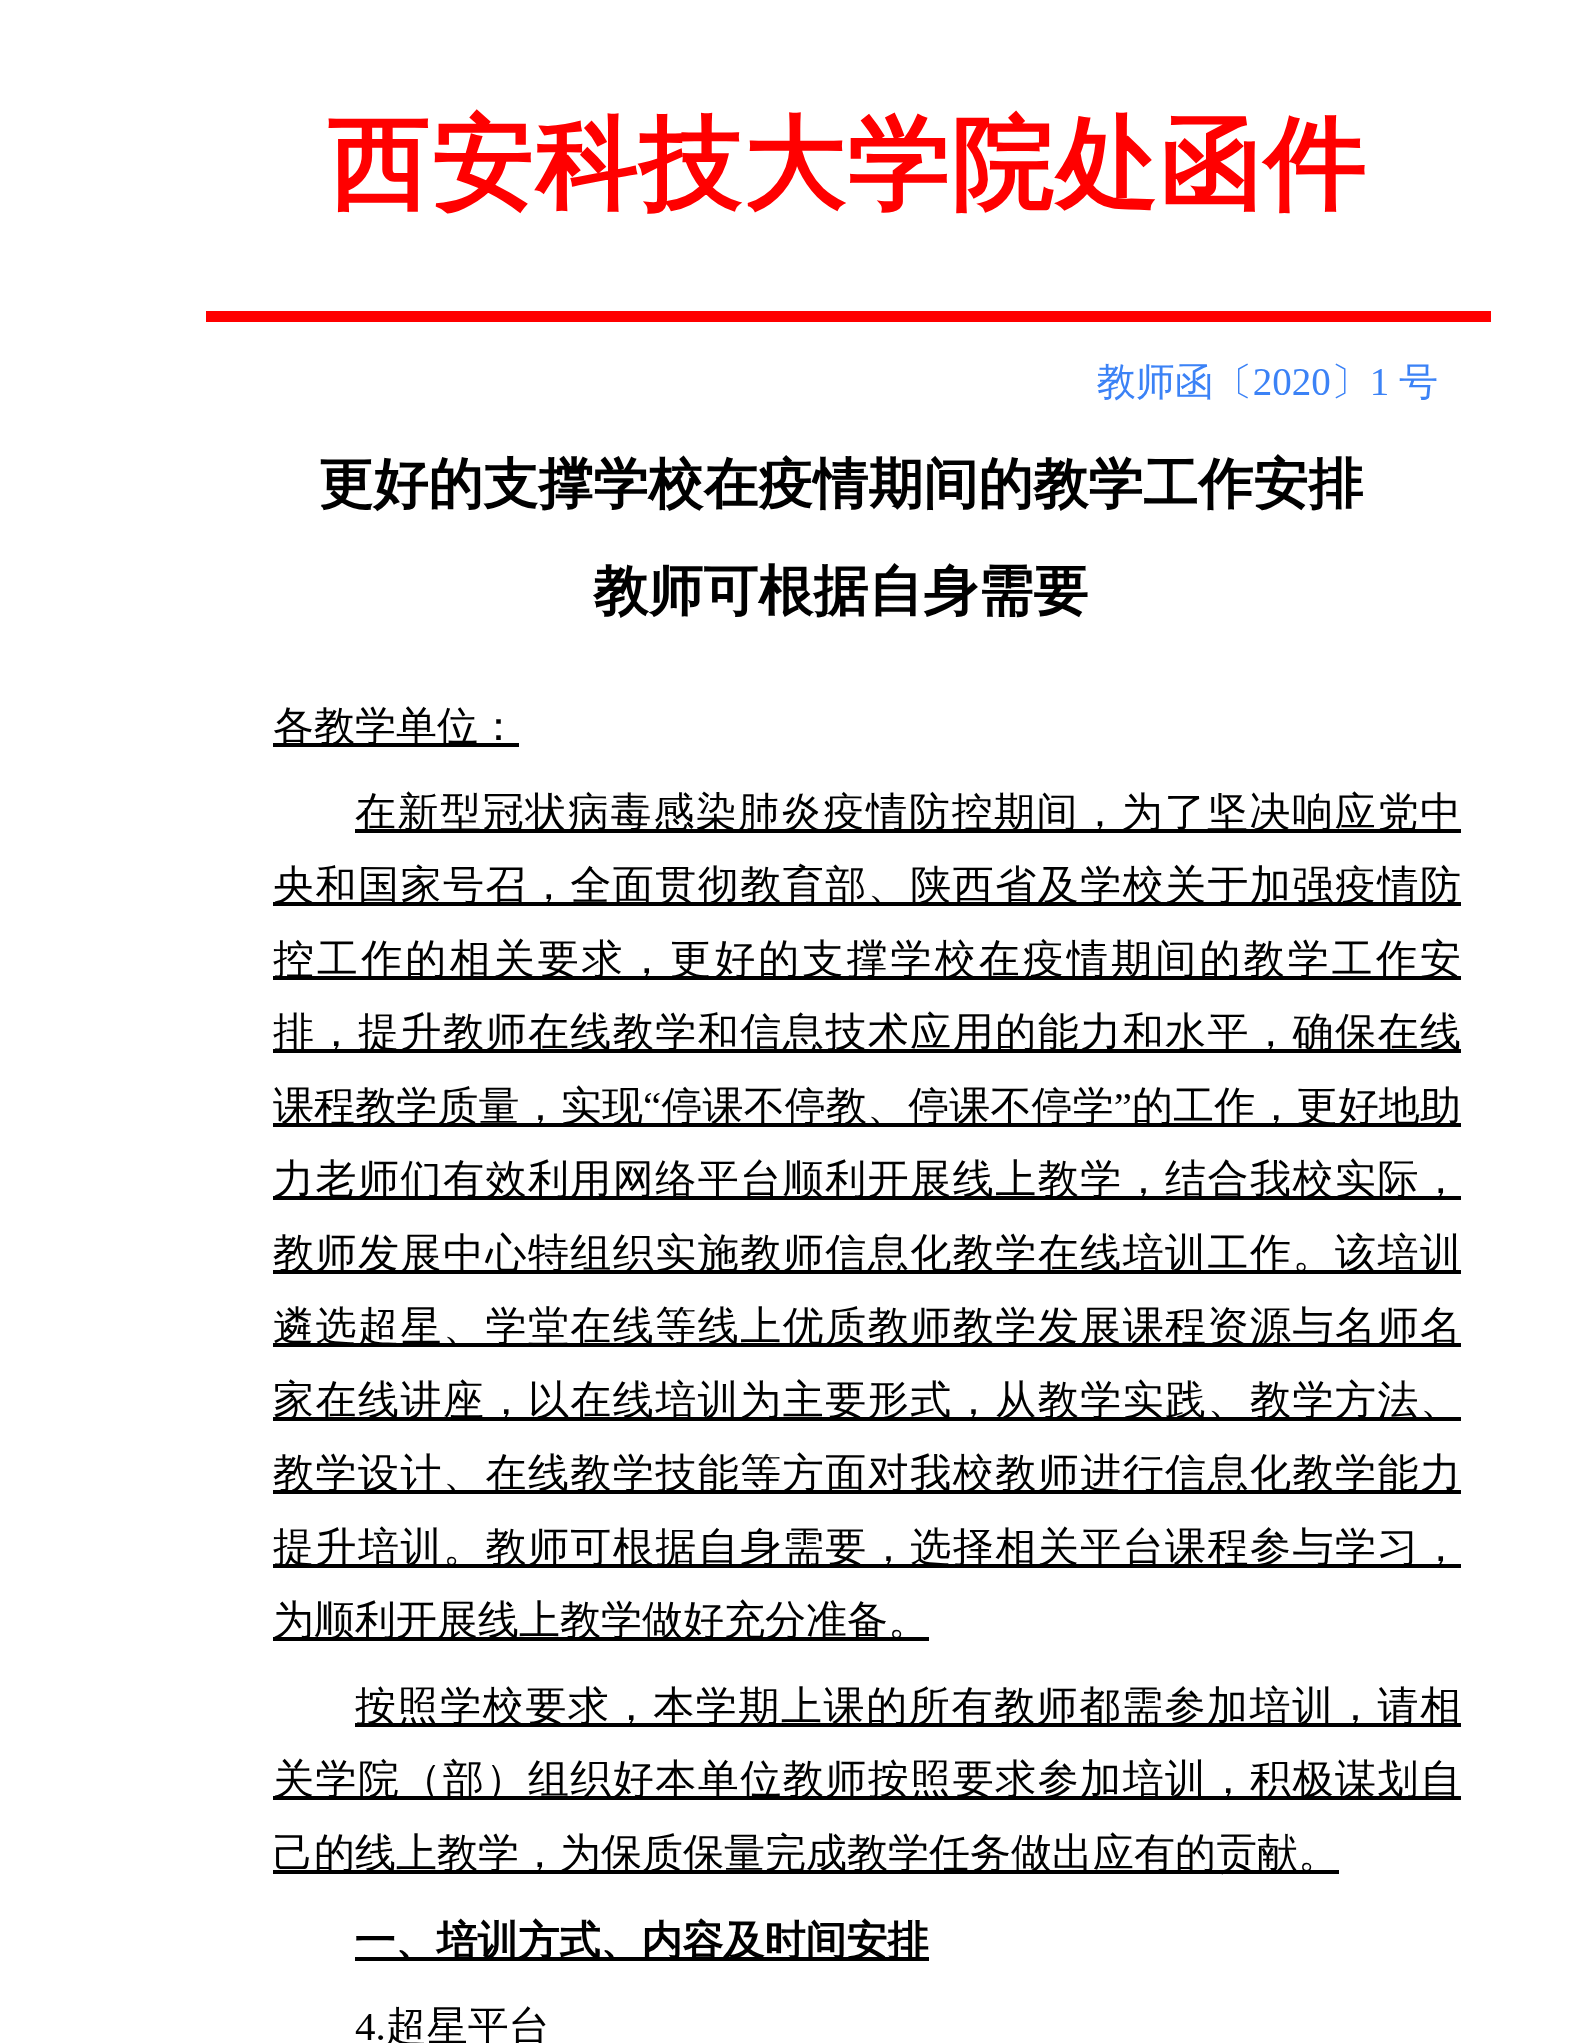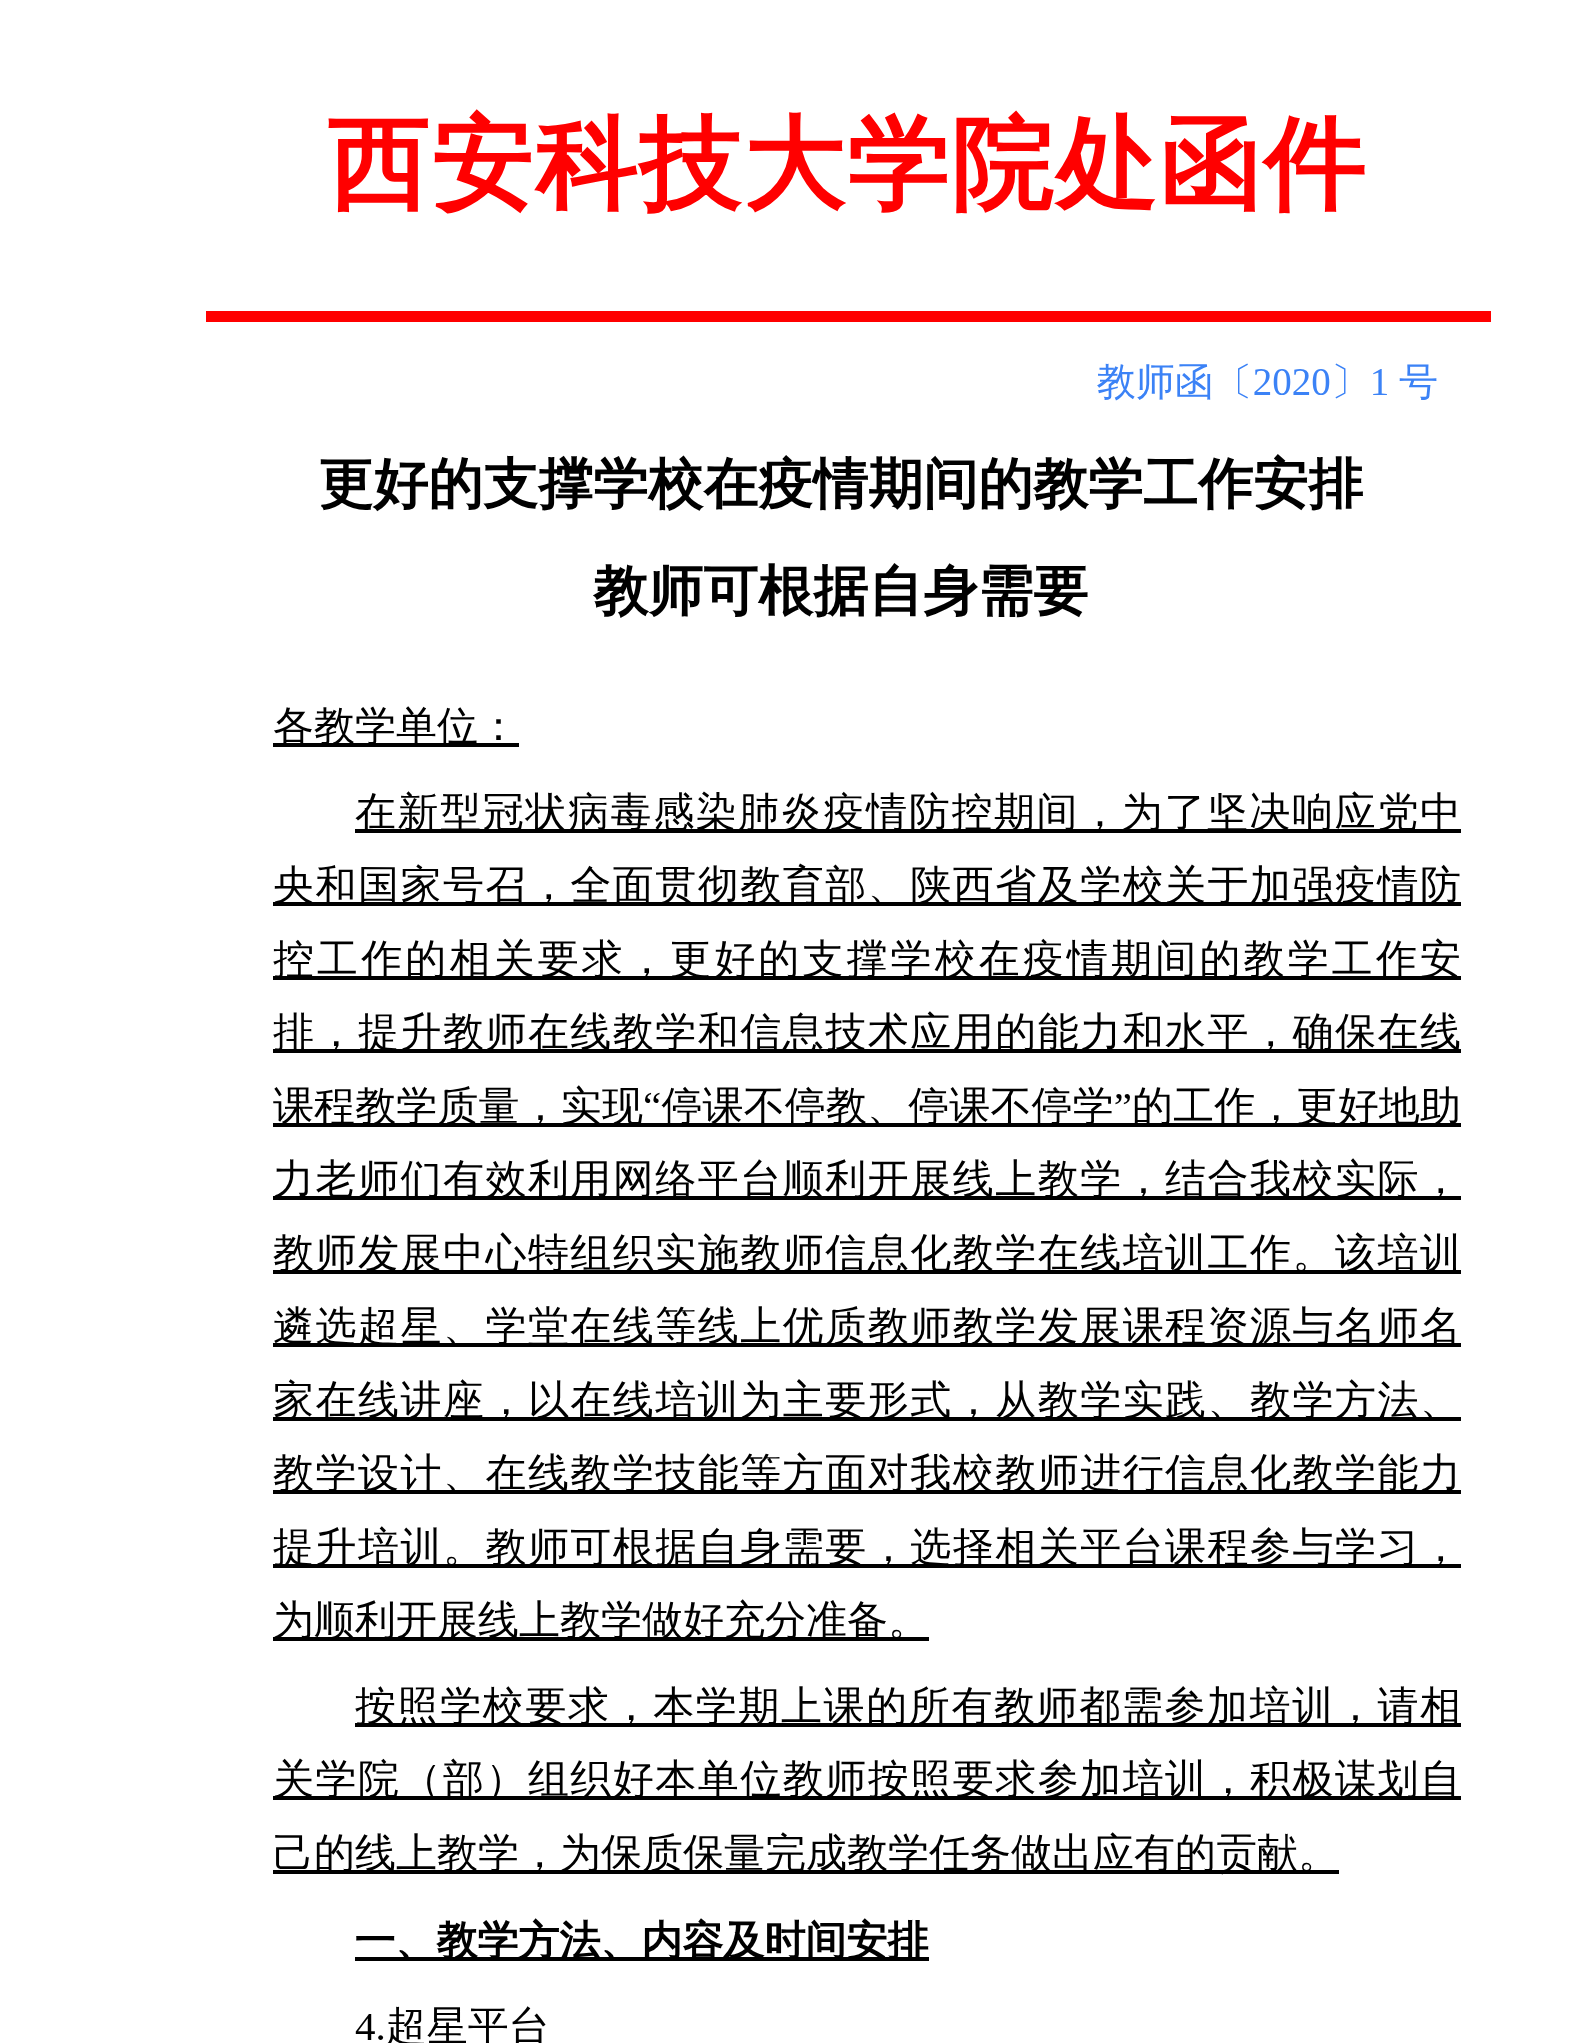--- a/index.html
+++ b/index.html
@@ -107,19 +107,19 @@
 
   <div class="title">
     <div>更好的支撑学校在疫情期间的教学工作安排</div>
     <div>教师可根据自身需要</div>
   </div>
 
   <div class="body-text">
     <p class="salutation">各教学单位：</p>
     <p class="para">在新型冠状病毒感染肺炎疫情防控期间，为了坚决响应党中央和国家号召，全面贯彻教育部、陕西省及学校关于加强疫情防控工作的相关要求，更好的支撑学校在疫情期间的教学工作安排，提升教师在线教学和信息技术应用的能力和水平，确保在线课程教学质量，实现“停课不停教、停课不停学”的工作，更好地助力老师们有效利用网络平台顺利开展线上教学，结合我校实际，教师发展中心特组织实施教师信息化教学在线培训工作。该培训遴选超星、学堂在线等线上优质教师教学发展课程资源与名师名家在线讲座，以在线培训为主要形式，从教学实践、教学方法、教学设计、在线教学技能等方面对我校教师进行信息化教学能力提升培训。教师可根据自身需要，选择相关平台课程参与学习，为顺利开展线上教学做好充分准备。</p>
     <p class="para">按照学校要求，本学期上课的所有教师都需参加培训，请相关学院（部）组织好本单位教师按照要求参加培训，积极谋划自己的线上教学，为保质保量完成教学任务做出应有的贡献。</p>
-    <p class="section-heading">一、教学方法、内容及时间安排</p>
+    <p class="section-heading">一、培训方式、内容及时间安排</p>
     <p class="list-item">4.超星平台</p>
   </div>
 
   <div class="rule-bottom"></div>
 
 </div>
 
 </body></html>

